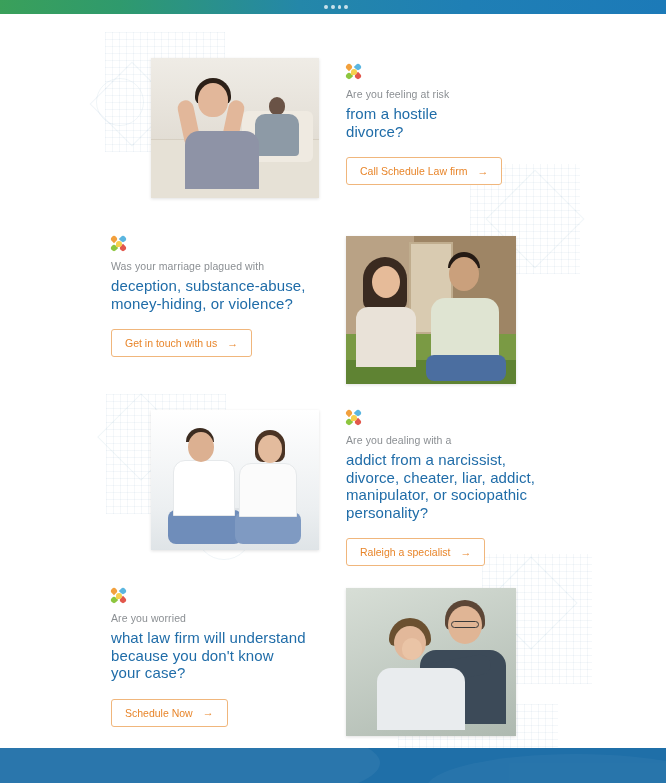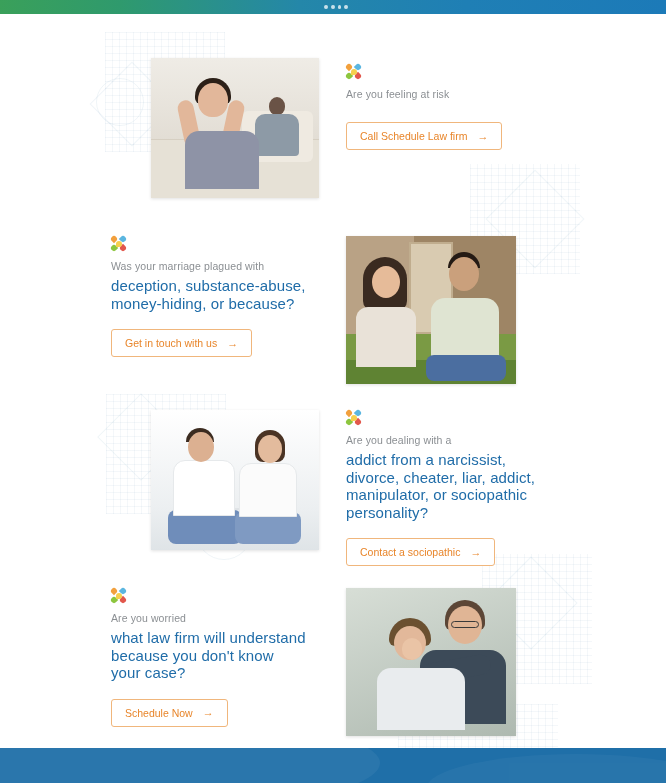--- a/index.html
+++ b/index.html
@@ -243,38 +243,42 @@
 
     <div class="textblock" style="left:346px; top:50px; width:230px;">
       <div class="flower">
         <span class="p1"></span>
           <span class="p2"></span>
           <span class="p3"></span>
           <span class="p4"></span>
           <span class="p5"></span>
       </div>
       <div class="eyebrow">Are you feeling at risk</div>
+      <div class="headline">
+        <div>from a hostile</div>
+        <div>divorce?</div>
+      </div>
       <div class="cta">
         <span>Call Schedule Law firm</span>
         <span class="arrow">→</span>
       </div>
     </div>
 
     <div class="textblock" style="left:111px; top:222px; width:215px;">
       <div class="flower">
         <span class="p1"></span>
           <span class="p2"></span>
           <span class="p3"></span>
           <span class="p4"></span>
           <span class="p5"></span>
       </div>
       <div class="eyebrow">Was your marriage plagued with</div>
       <div class="headline">
         <div>deception, substance-abuse,</div>
-        <div>money-hiding, or because?</div>
+        <div>money-hiding, or violence?</div>
       </div>
       <div class="cta">
         <span>Get in touch with us</span>
         <span class="arrow">→</span>
       </div>
     </div>
 
     <div class="photo ph2" style="left:346px; top:222px; width:170px; height:148px;">
       <div class="wallL"></div>
       <div class="wallR"></div>
@@ -312,21 +316,21 @@
           <span class="p5"></span>
       </div>
       <div class="eyebrow">Are you dealing with a</div>
       <div class="headline">
         <div>addict from a narcissist,</div>
         <div>divorce, cheater, liar, addict,</div>
         <div>manipulator, or sociopathic</div>
         <div>personality?</div>
       </div>
       <div class="cta">
-        <span>Contact a sociopathic</span>
+        <span>Raleigh a specialist</span>
         <span class="arrow">→</span>
       </div>
     </div>
 
     <div class="textblock" style="left:111px; top:574px; width:215px;">
       <div class="flower">
         <span class="p1"></span>
           <span class="p2"></span>
           <span class="p3"></span>
           <span class="p4"></span>

